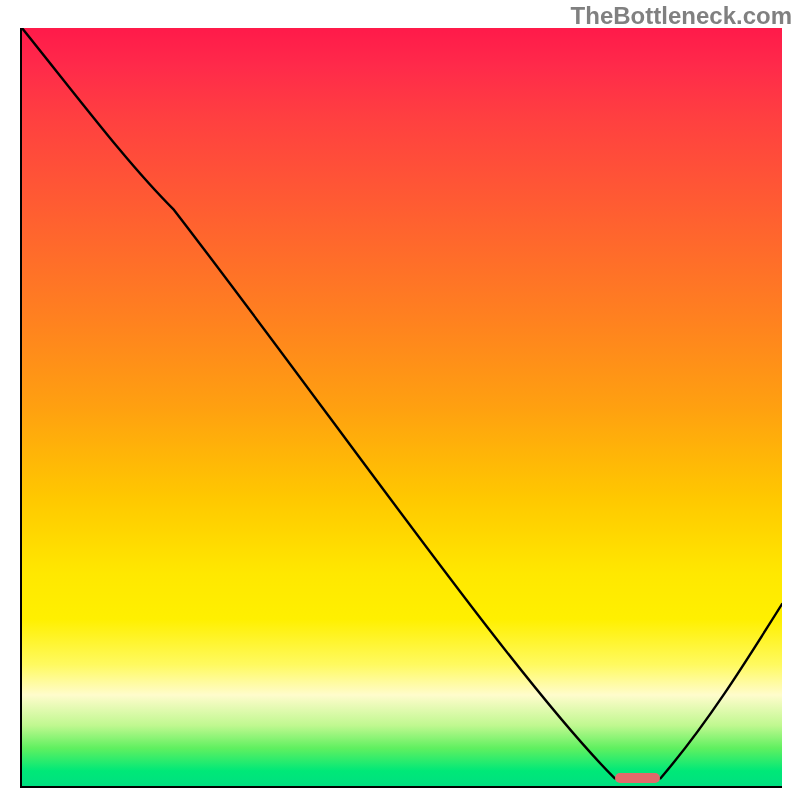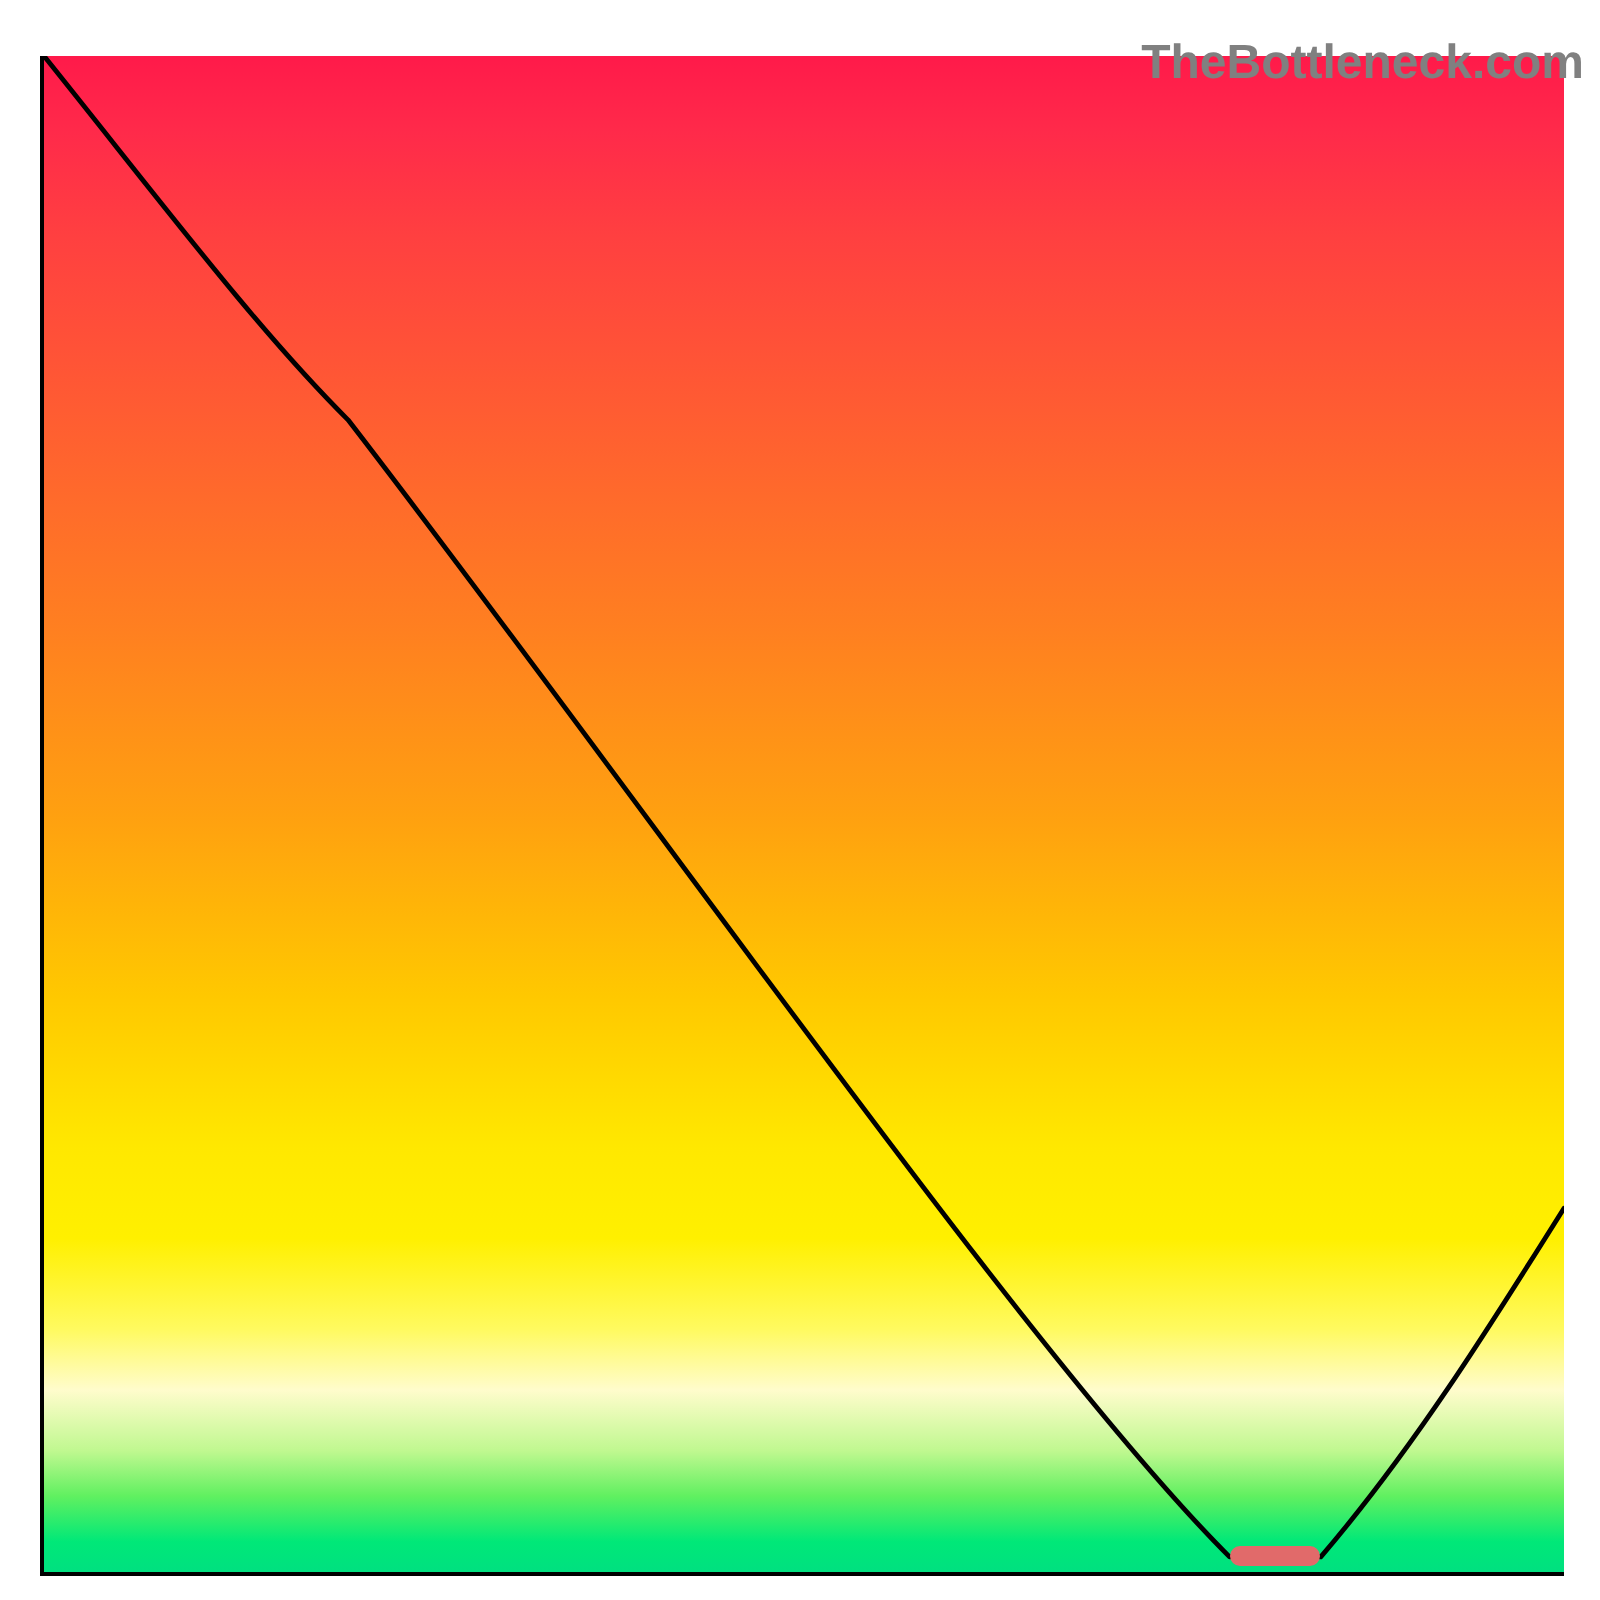--- a/index.html
+++ b/index.html
@@ -10,21 +10,21 @@
     background: #fff;
     font-family: Arial, sans-serif;
   }
   .container {
     position: relative;
     width: 800px;
     height: 800px;
   }
   .watermark {
     position: absolute;
-    top: 18px;
+    top: 2px;
     right: 8px;
     font-size: 24px;
     font-weight: bold;
     color: #808080;
     font-family: Arial, sans-serif;
     z-index: 10;
   }
   .plot-area {
     position: absolute;
     left: 22px;

